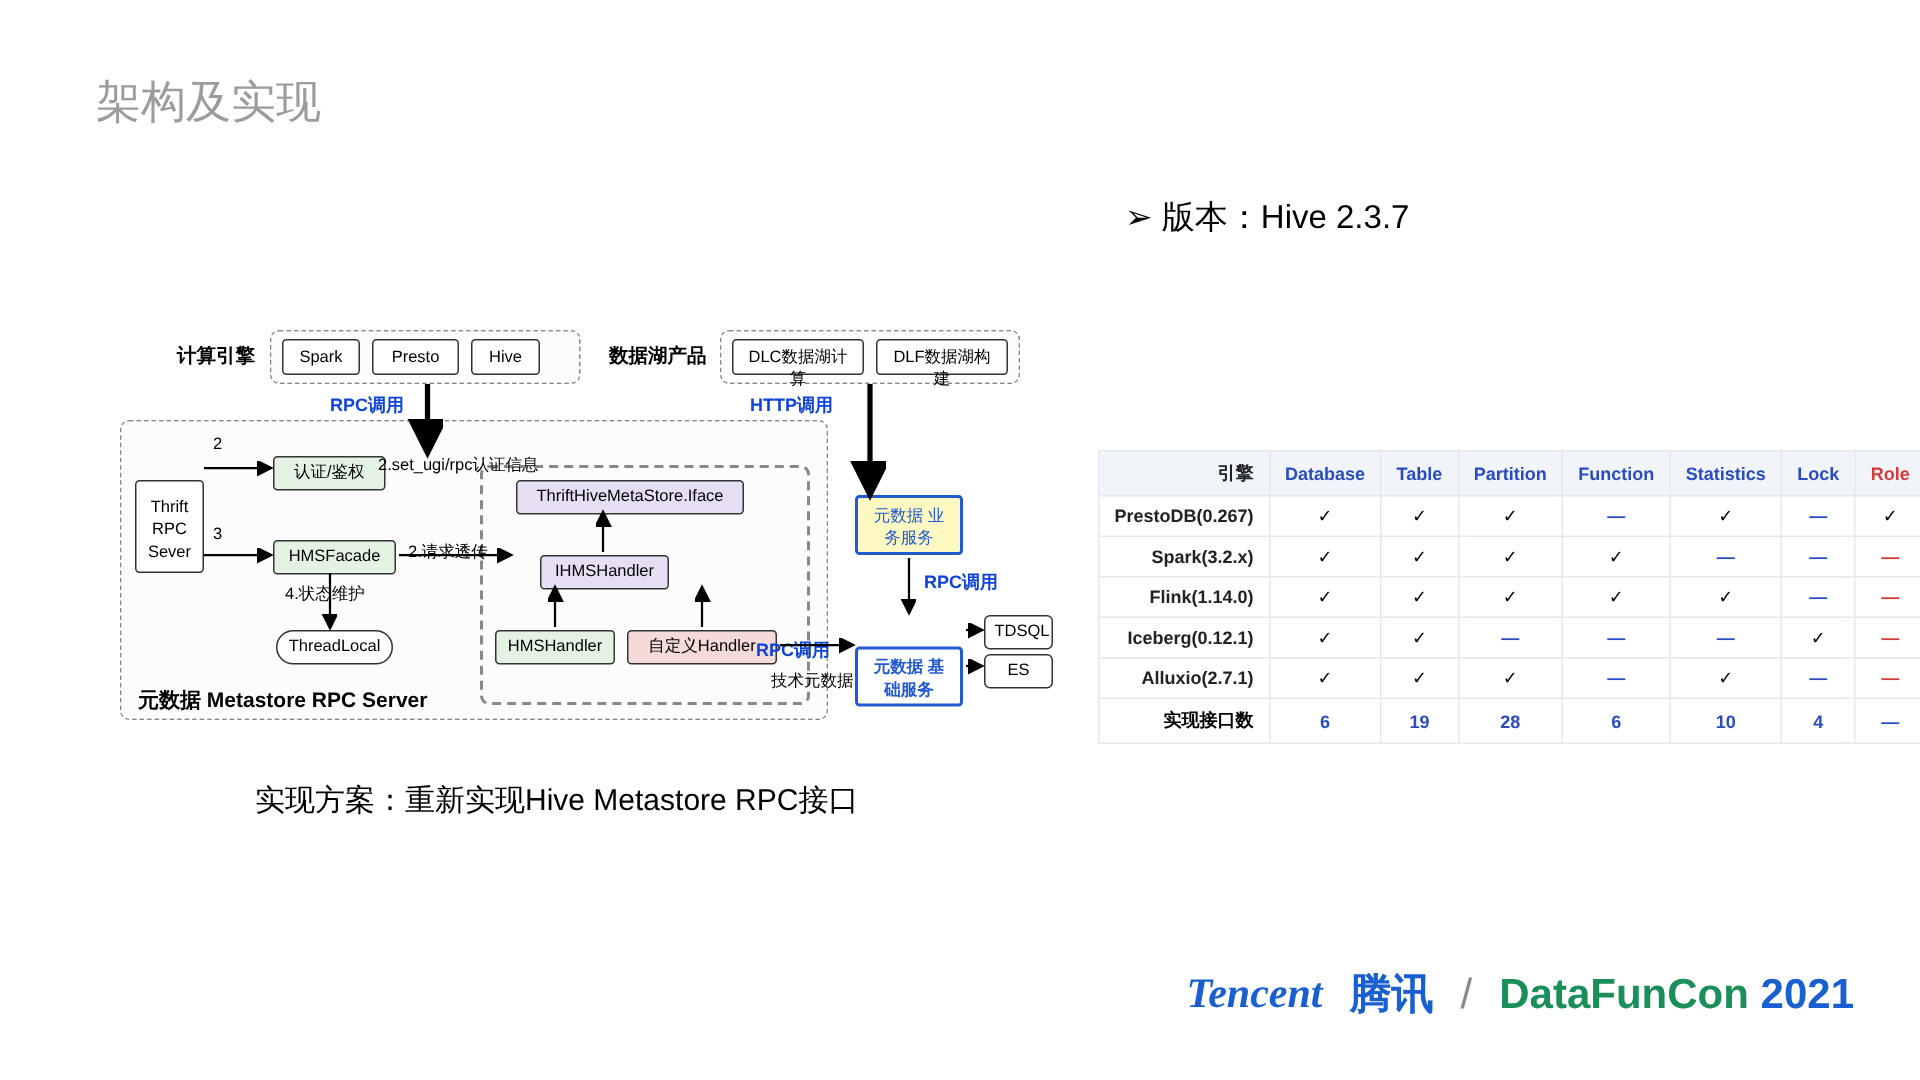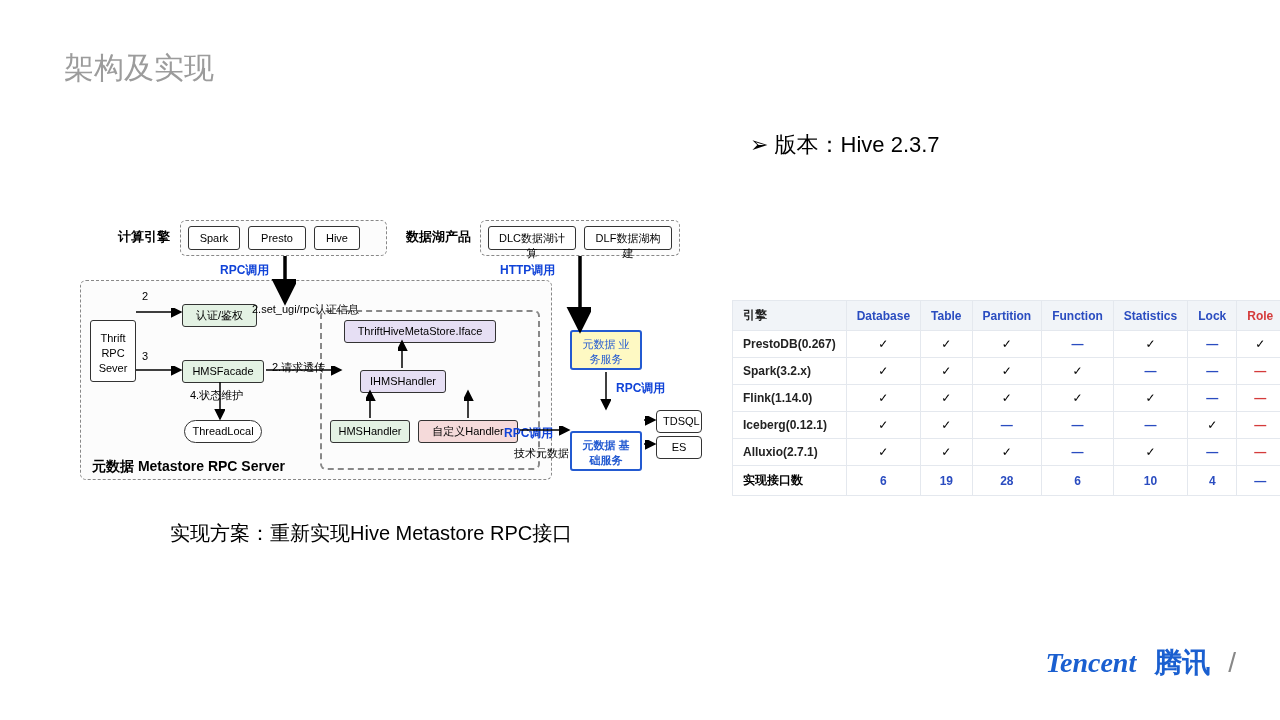--- a/index.html
+++ b/index.html
@@ -89,21 +89,21 @@
   .matrix {
     position: absolute; top: 300px; left: 732px;
     border-collapse: collapse; font-size: 12px;
     border: 1px solid #d6dde6;
   }
   .matrix th, .matrix td {
     border: 1px solid #e4e8ee; padding: 6px 10px; text-align: center;
     white-space: nowrap;
   }
   .matrix th { background:#f1f4f8; color:#2a4cc0; font-weight:700; }
-  .matrix th:first-child, .matrix td:first-child { text-align:left; font-weight:700; color:#222;}
+  .matrix th:first-child, .matrix td:first-child { text-align:right; font-weight:700; color:#222;}
   .matrix .role-hdr { color:#d43b3b; }
   .matrix .dash { color:#2a4cc0; font-weight:700; }
   .matrix .role-dash { color:#d43b3b; font-weight:700; }
   .matrix .cnt td { font-weight:700; color:#2a4cc0; }
   .matrix .cnt td:first-child { color:#000; }
   
   .footer {
     position: absolute; bottom: 38px; right: 44px;
     display: flex; align-items: center; gap: 18px;
     font-size: 28px; font-weight: 700; justify-content: flex-end;
@@ -263,13 +263,16 @@
         <td>4</td>
         <td class="role-dash">—</td>
       </tr>
     </tbody>
 </table>
 
 <div class="footer">
   <span class="tc">Tencent</span>
   <span class="tc-cn">腾讯</span>
   <span class="slash">/</span>
+  <span class="dfc">
+    <span>DataFunCon</span> <span class="yr">2021</span>
+  </span>
 </div>
 
 </body></html>

